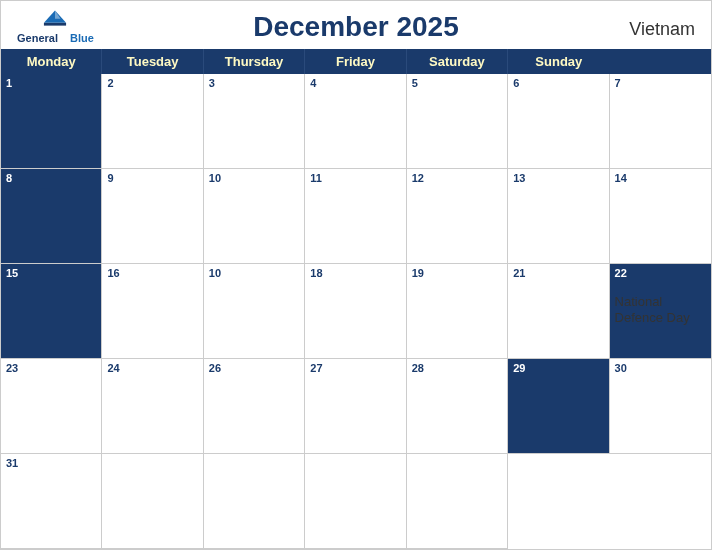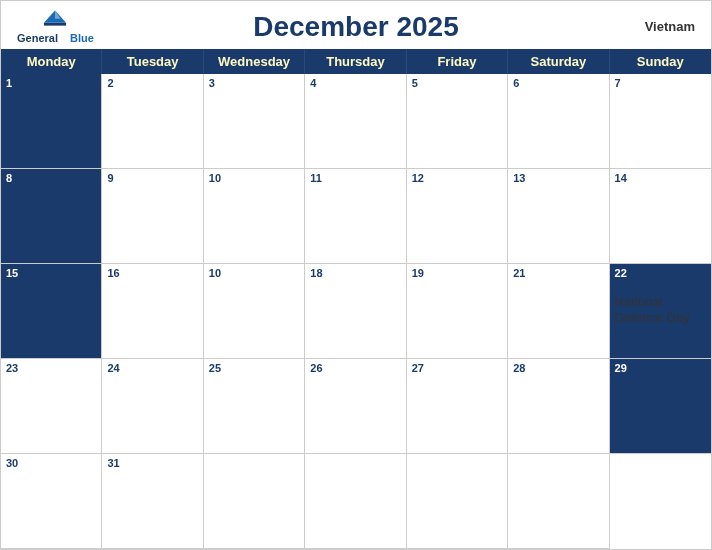--- a/index.html
+++ b/index.html
@@ -54,23 +54,22 @@
     .calendar-title {
       font-size: 28px;
       font-weight: bold;
       color: #1a3a6b;
       text-align: center;
     }
     .country-label {
       position: absolute;
       right: 16px;
       top: 18px;
-      font-size: 13px;
+      font-size: 18px;
       color: #333;
-      font-weight: bold;
     }
     .day-headers {
       display: grid;
       grid-template-columns: repeat(7, 1fr);
       background: #1a3a6b;
     }
     .day-header {
       color: #fef9c3;
       text-align: center;
       font-size: 13px;
@@ -133,21 +132,20 @@
         <span class="logo-text-general">General</span><span class="logo-text-blue">Blue</span>
       </div>
     </div>
     <h1 class="calendar-title">December 2025</h1>
     <div class="country-label">Vietnam</div>
   </div>
 
   <div class="day-headers">
   <div class="day-header">Monday</div>
       <div class="day-header">Tuesday</div>
-      <div class="day-header">Wednesday</div>
       <div class="day-header">Thursday</div>
       <div class="day-header">Friday</div>
       <div class="day-header">Saturday</div>
       <div class="day-header">Sunday</div>
     </div>
 
   <div class="calendar-grid">
   <div class="day-cell row-header">
         <div class="day-number">1</div>
       </div>
@@ -212,23 +210,20 @@
         <div class="day-number">22</div>
         <div class="event-text">National Defence Day</div>
       </div>
       <div class="day-cell">
         <div class="day-number">23</div>
       </div>
       <div class="day-cell">
         <div class="day-number">24</div>
       </div>
       <div class="day-cell">
-        <div class="day-number">25</div>
-      </div>
-      <div class="day-cell">
         <div class="day-number">26</div>
       </div>
       <div class="day-cell">
         <div class="day-number">27</div>
       </div>
       <div class="day-cell">
         <div class="day-number">28</div>
       </div>
       <div class="day-cell row-header">
         <div class="day-number">29</div>

